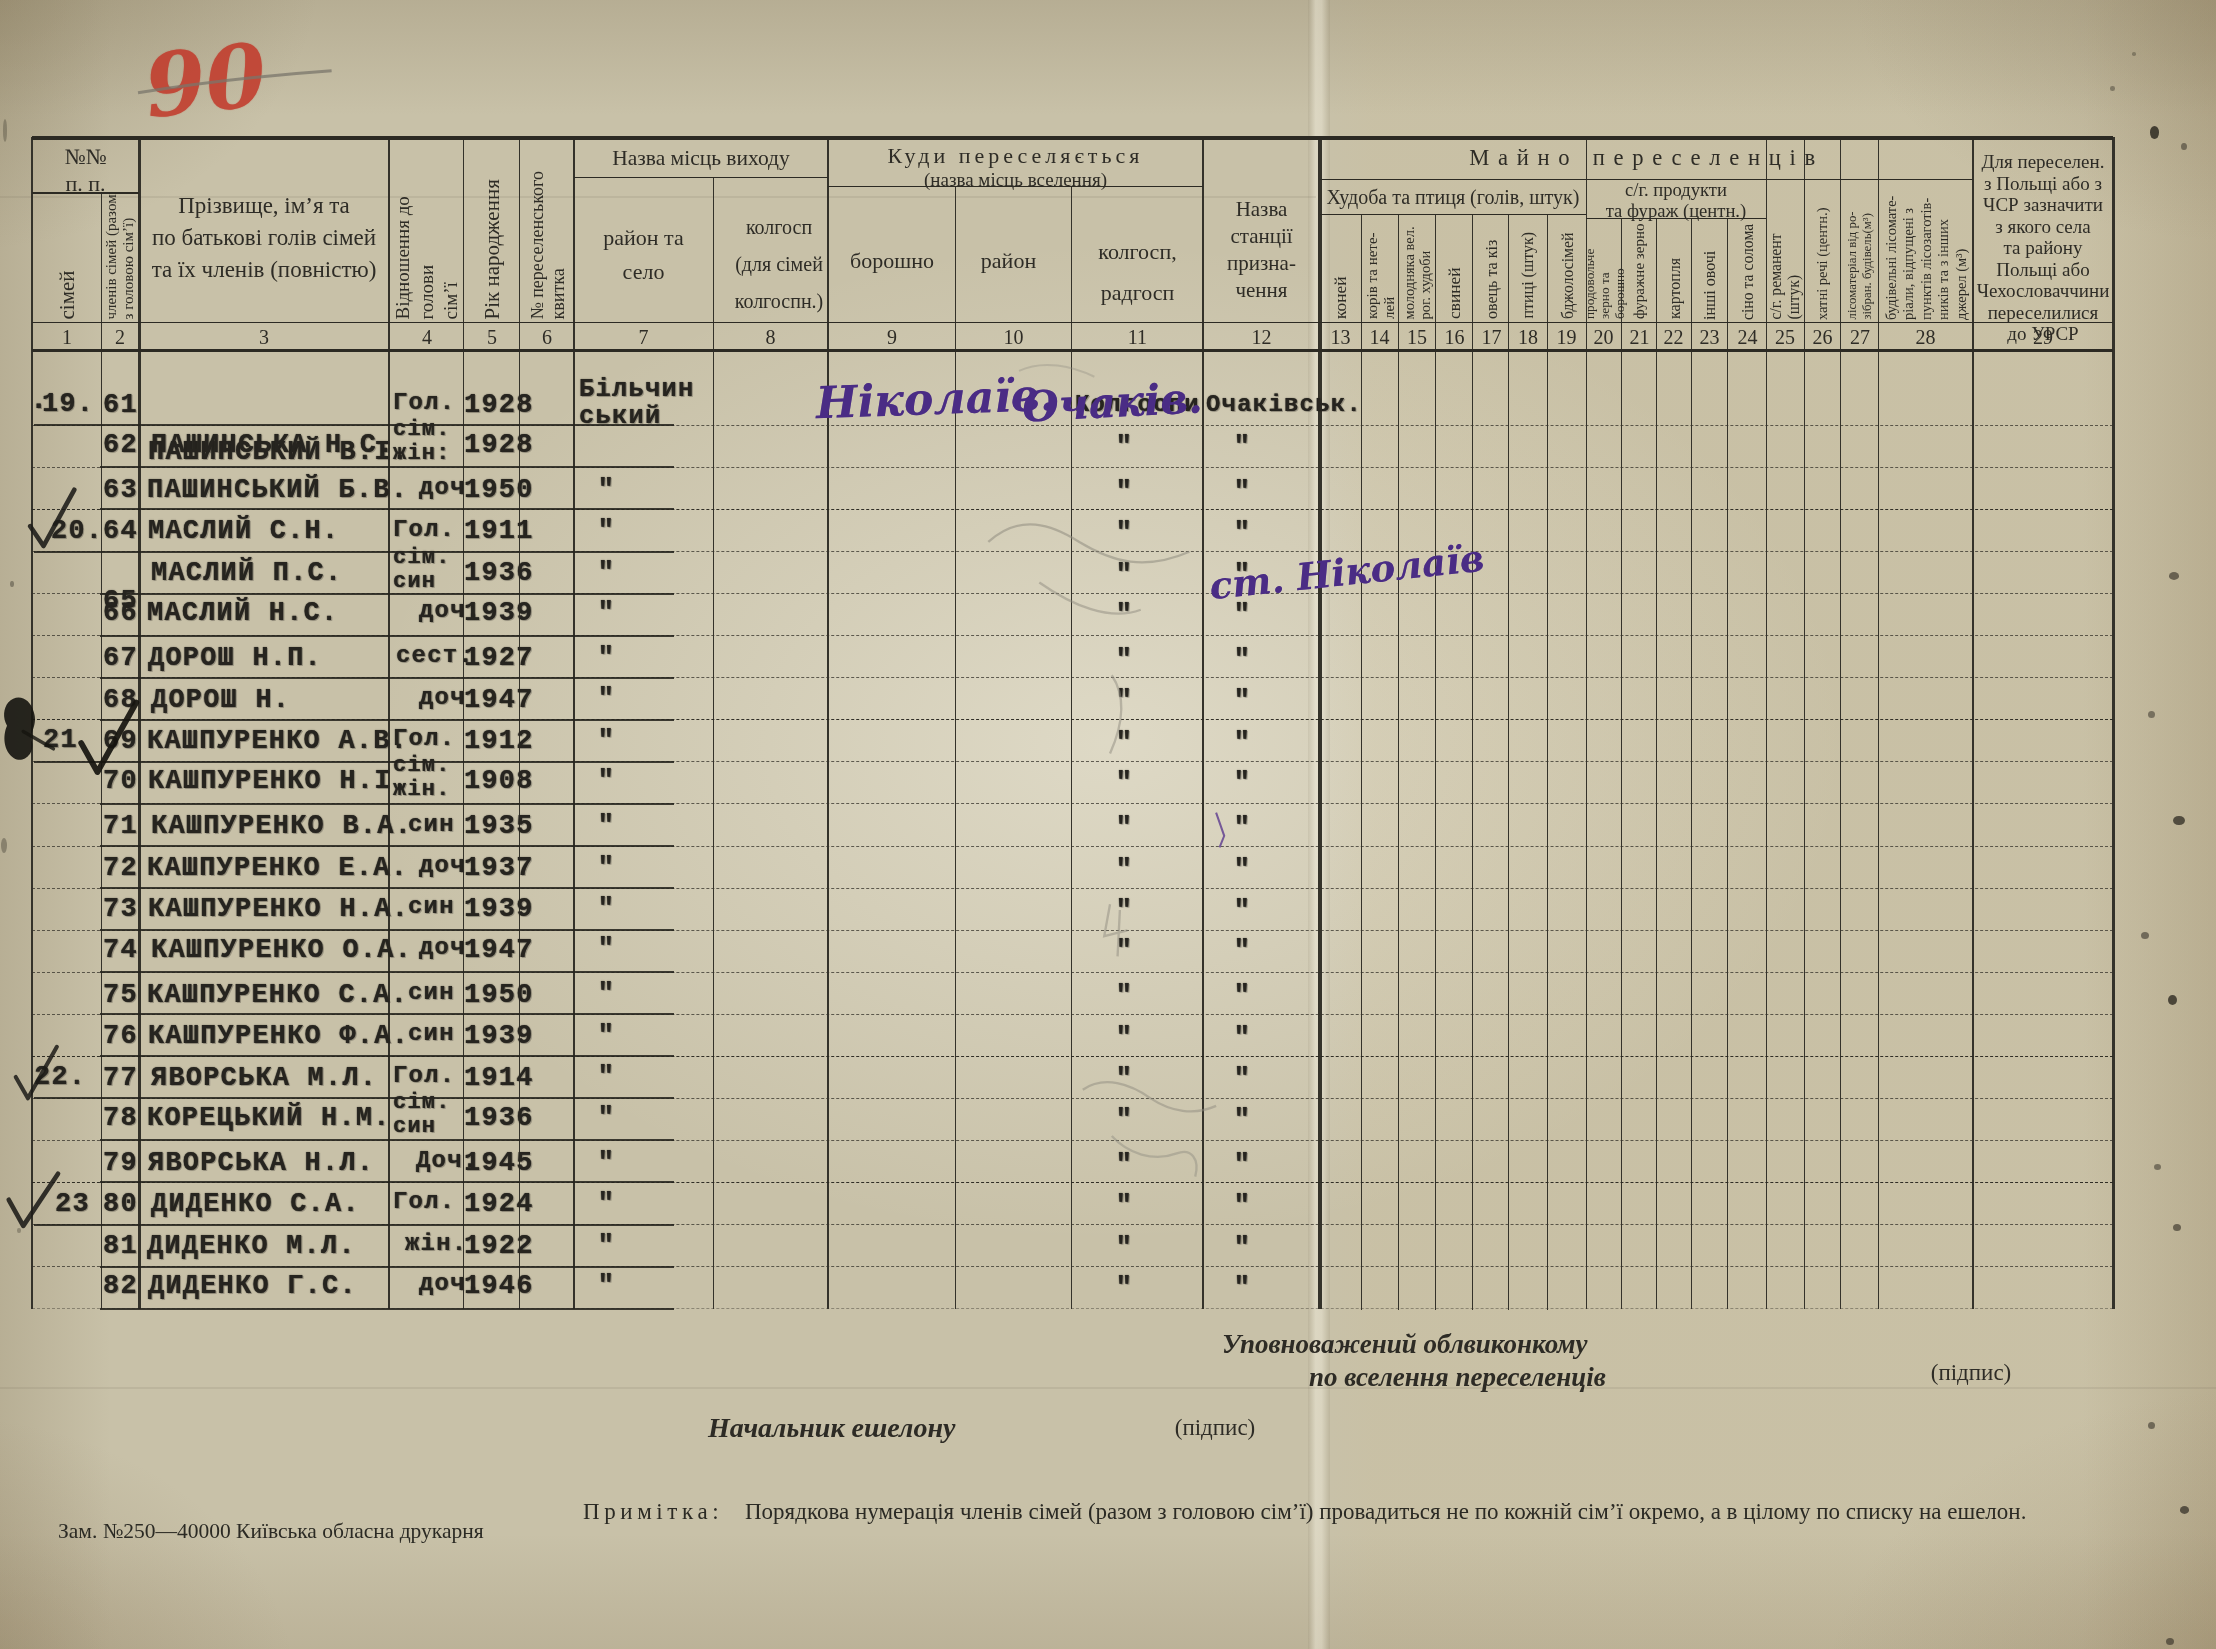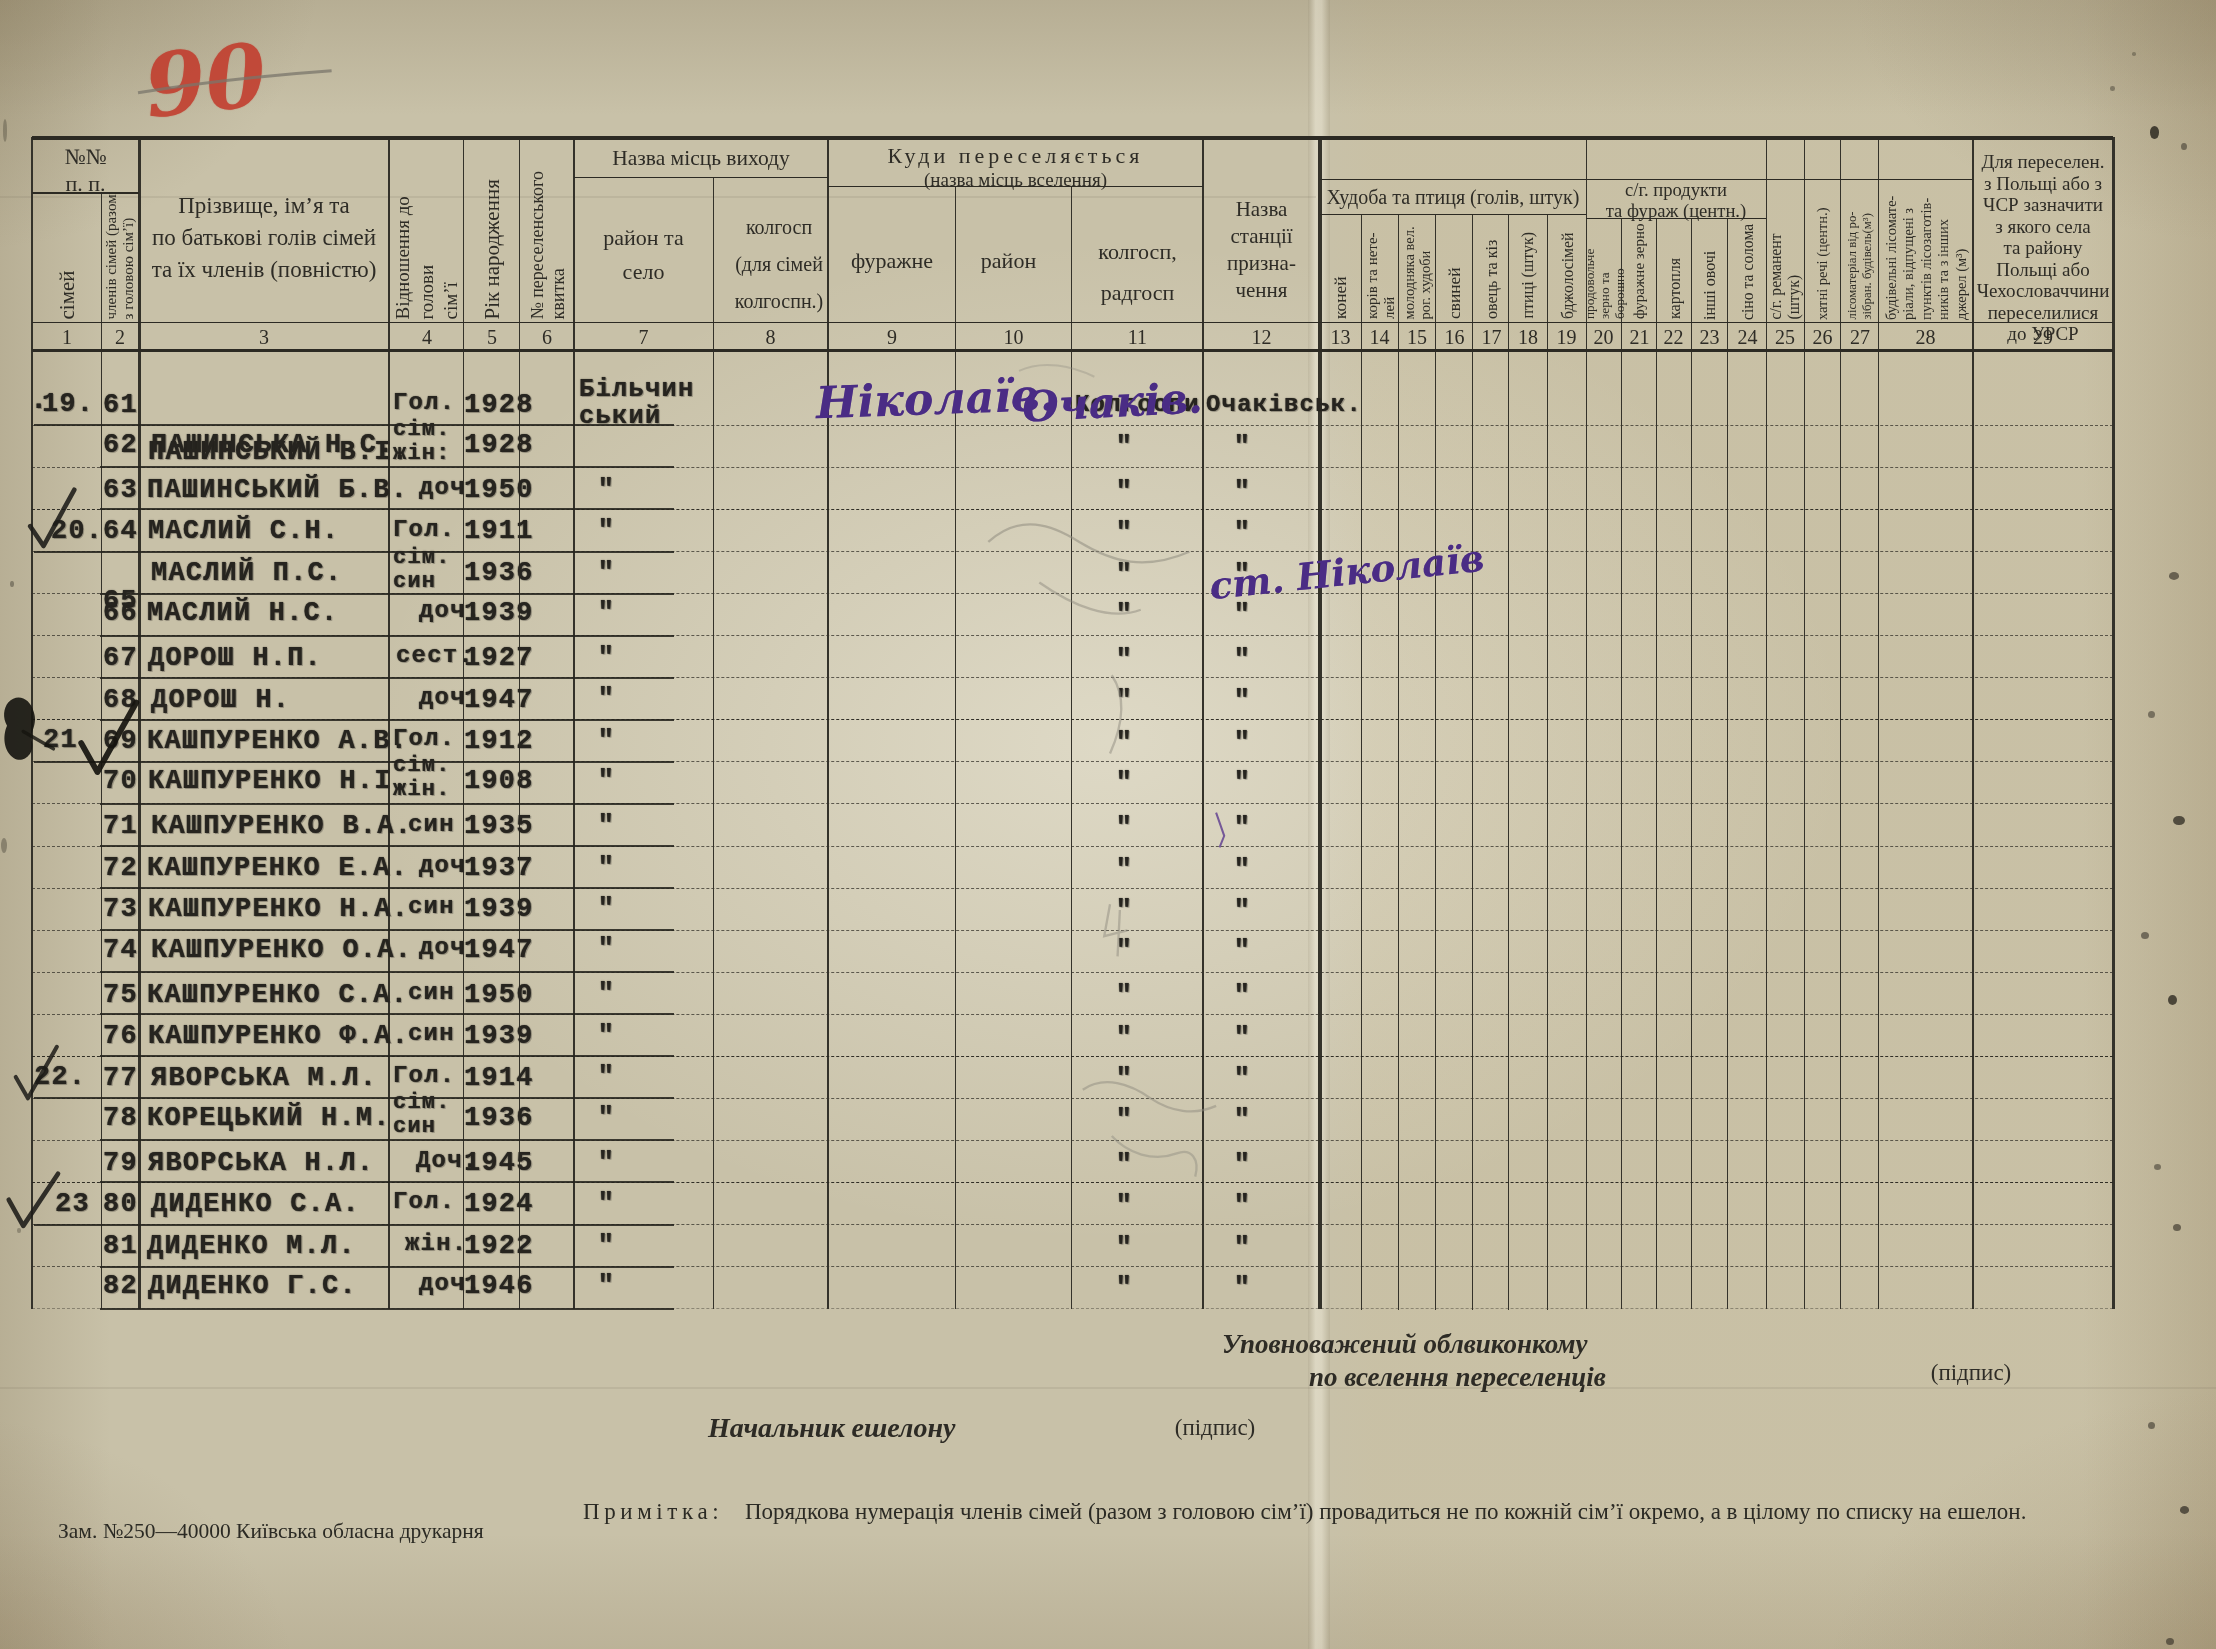--- a/index.html
+++ b/index.html
@@ -334,28 +334,29 @@
 по батькові голів сімей
 та їх членів (повністю)</div>
   <div class="hc" style="left:574px;top:146px;width:254px;font-size:21.5px;">Назва місць виходу</div>
   <div class="hc" style="left:828px;top:143px;width:375px;font-size:22px;letter-spacing:4px;">Куди переселяється</div>
   <div class="hc" style="left:828px;top:169px;width:375px;font-size:19px;">(назва місць вселення)</div>
   <div class="hc" style="left:574px;top:221px;width:139px;font-size:22px;line-height:34px;">район та
 село</div>
   <div class="hc" style="left:713px;top:209px;width:132px;font-size:20px;line-height:37px;">колгосп
 (для сімей
 колгоспн.)</div>
-  <div class="hc" style="left:828px;top:248px;width:128px;font-size:22px;">фуражне</div>
+  <div class="hc" style="left:828px;top:248px;width:128px;font-size:22px;">борошно</div>
   <div class="hc" style="left:955px;top:248px;width:107px;font-size:22px;">район</div>
   <div class="hc" style="left:1072px;top:231px;width:131px;font-size:22px;line-height:41px;">колгосп,
 радгосп</div>
   <div class="hc" style="left:1203px;top:196px;width:117px;font-size:21px;line-height:27px;">Назва
 станції
 призна-
 чення</div>
+  <div class="hc" style="left:1320px;top:145px;width:653px;font-size:22.6px;letter-spacing:8.7px;">Майно переселенців</div>
   <div class="hc" style="left:1320px;top:186px;width:266px;font-size:20px;">Худоба та птиця (голів, штук)</div>
   <div class="hc" style="left:1586px;top:179px;width:180px;font-size:18.6px;line-height:21px;">с/г. продукти
 та фураж (центн.)</div>
   <div class="hc" style="left:1973px;top:151px;width:140px;font-size:19px;line-height:21.5px;">Для переселен.
 з Польщі або з
 ЧСР зазначити
 з якого села
 та району
 Польщі або
 Чехословаччини

